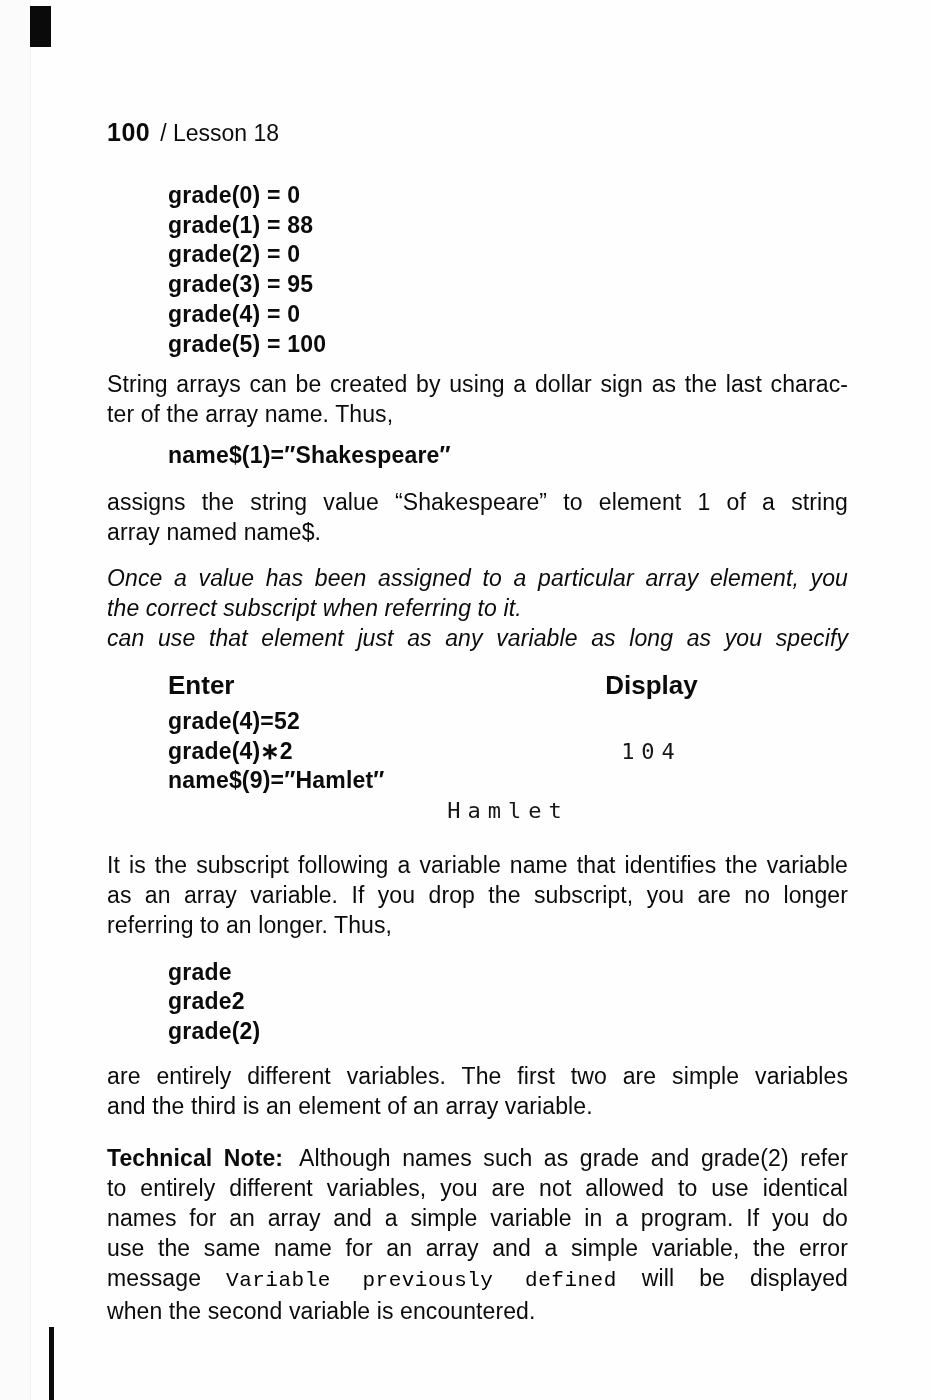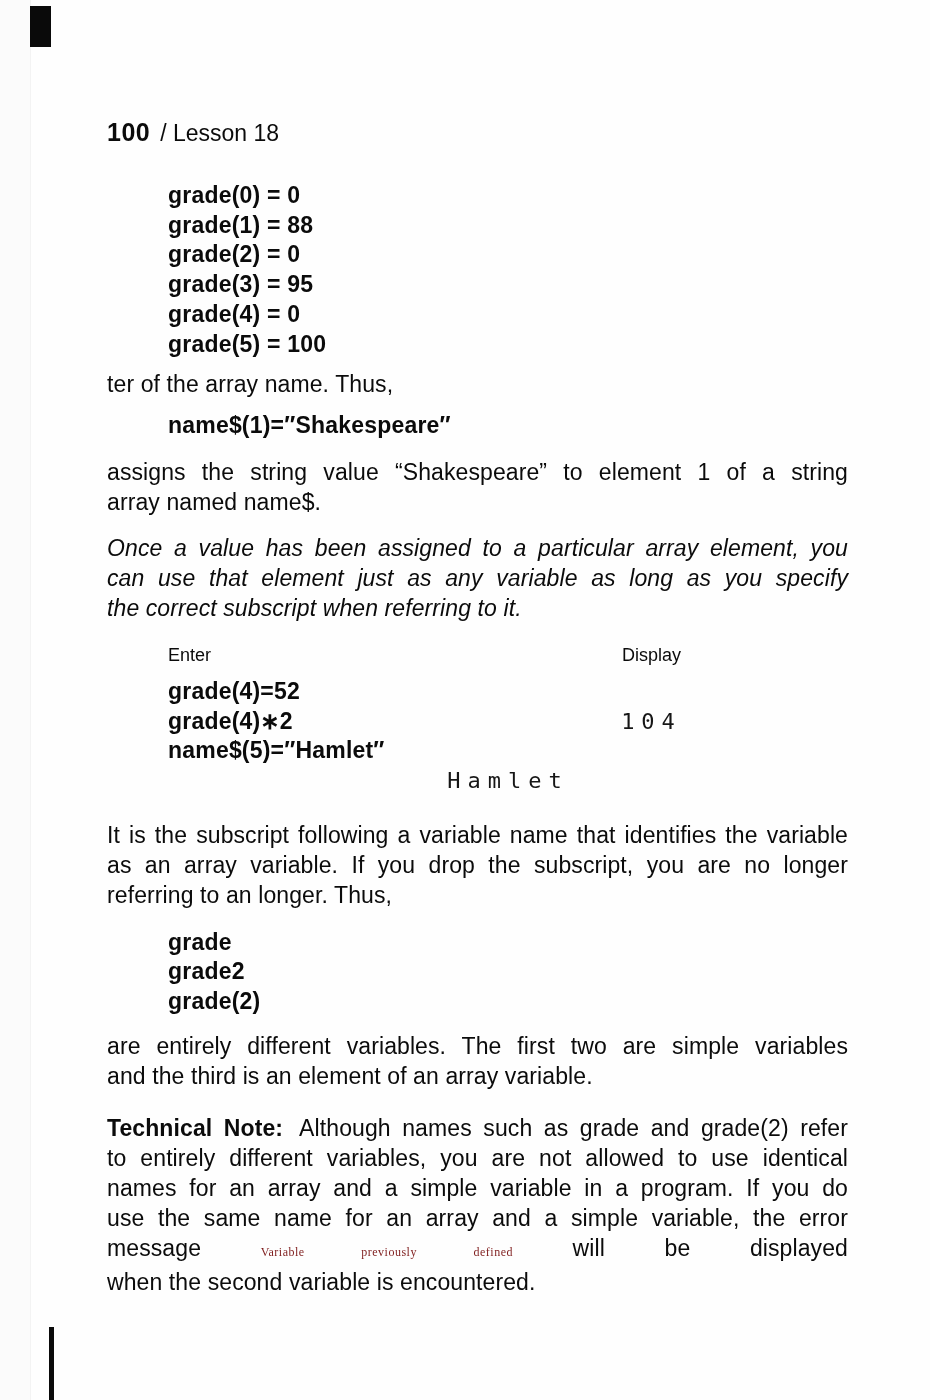--- a/index.html
+++ b/index.html
@@ -42,33 +42,33 @@
   .cb1{margin-top:34px;}
   .p1{margin-top:10px;}
   .cbS{margin-top:12px;}
   .p2{margin-top:16px;}
   .p3{margin-top:16px;font-style:italic;}
   .tbl{margin-top:17px;}
   .tblrows{margin-top:7px;}
   .tblrow{display:flex;align-items:baseline;}
   .cell-enter{width:287px;flex:0 0 287px;}
   .cell-display{flex:1;text-align:center;}
-  .th{font-weight:normal;font-size:18px;line-height:30px;}
+  .th{font-weight:bold;font-size:26px;line-height:30px;}
   .mono-disp{
     font-family:"DejaVu Sans Mono",monospace;
     font-size:22px;letter-spacing:7px;line-height:29.7px;color:#161616;
   }
   .p4{margin-top:24px;}
   .cb2{margin-top:18px;}
   .p5{margin-top:14px;}
   .tech{margin-top:22px;}
   .tech-label{font-weight:bold;margin-right:16px;}
   .mono-inline{
-    font-family:Liberation Serif, serif;
-    font-size:12px;letter-spacing:0.5px;color:#7f1d1d;
+    font-family:Liberation Mono, monospace;
+    font-size:21px;letter-spacing:0.5px;color:#000000;
   }
 </style>
 </head>
 <body>
 
 <div class="page">
   <div class="edge-shade"></div>
   <div class="scan-mark-top"></div>
   <div class="scan-mark-bottom"></div>
 
@@ -81,54 +81,55 @@
     <div class="cb1 indent">
       <div class="codeline">grade(0) = 0</div>
       <div class="codeline">grade(1) = 88</div>
       <div class="codeline">grade(2) = 0</div>
       <div class="codeline">grade(3) = 95</div>
       <div class="codeline">grade(4) = 0</div>
       <div class="codeline">grade(5) = 100</div>
     </div>
 
     <div class="p1">
+      <div class="body-line j">String arrays can be created by using a dollar sign as the last charac-</div>
       <div class="body-line">ter of the array name. Thus,</div>
     </div>
 
     <div class="cbS indent">
       <div class="codeline">name$(1)=″Shakespeare″</div>
     </div>
 
     <div class="p2">
       <div class="body-line j">assigns the string value “Shakespeare” to element 1 of a string</div>
       <div class="body-line">array named name$.</div>
     </div>
 
     <div class="p3">
       <div class="body-line j">Once a value has been assigned to a particular array element, you</div>
+      <div class="body-line">the correct subscript when referring to it.</div>
       <div class="body-line j">can use that element just as any variable as long as you specify</div>
-      <div class="body-line">the correct subscript when referring to it.</div>
     </div>
 
     <div class="tbl indent">
       <div class="tblrow">
         <div class="cell-enter th">Enter</div>
         <div class="cell-display th">Display</div>
       </div>
       <div class="tblrows">
         <div class="tblrow">
           <div class="cell-enter codeline">grade(4)=52</div>
           <div class="cell-display mono-disp"></div>
         </div>
         <div class="tblrow">
           <div class="cell-enter codeline">grade(4)∗2</div>
           <div class="cell-display mono-disp">104</div>
         </div>
         <div class="tblrow">
-          <div class="cell-enter codeline">name$(5)=″Hamlet″</div>
+          <div class="cell-enter codeline">name$(9)=″Hamlet″</div>
           <div class="cell-display mono-disp"></div>
         </div>
         <div class="tblrow">
           <div class="cell-display mono-disp">Hamlet</div>
         </div>
       </div>
     </div>
 
     <div class="p4">
       <div class="body-line j">It is the subscript following a variable name that identifies the variable</div>

